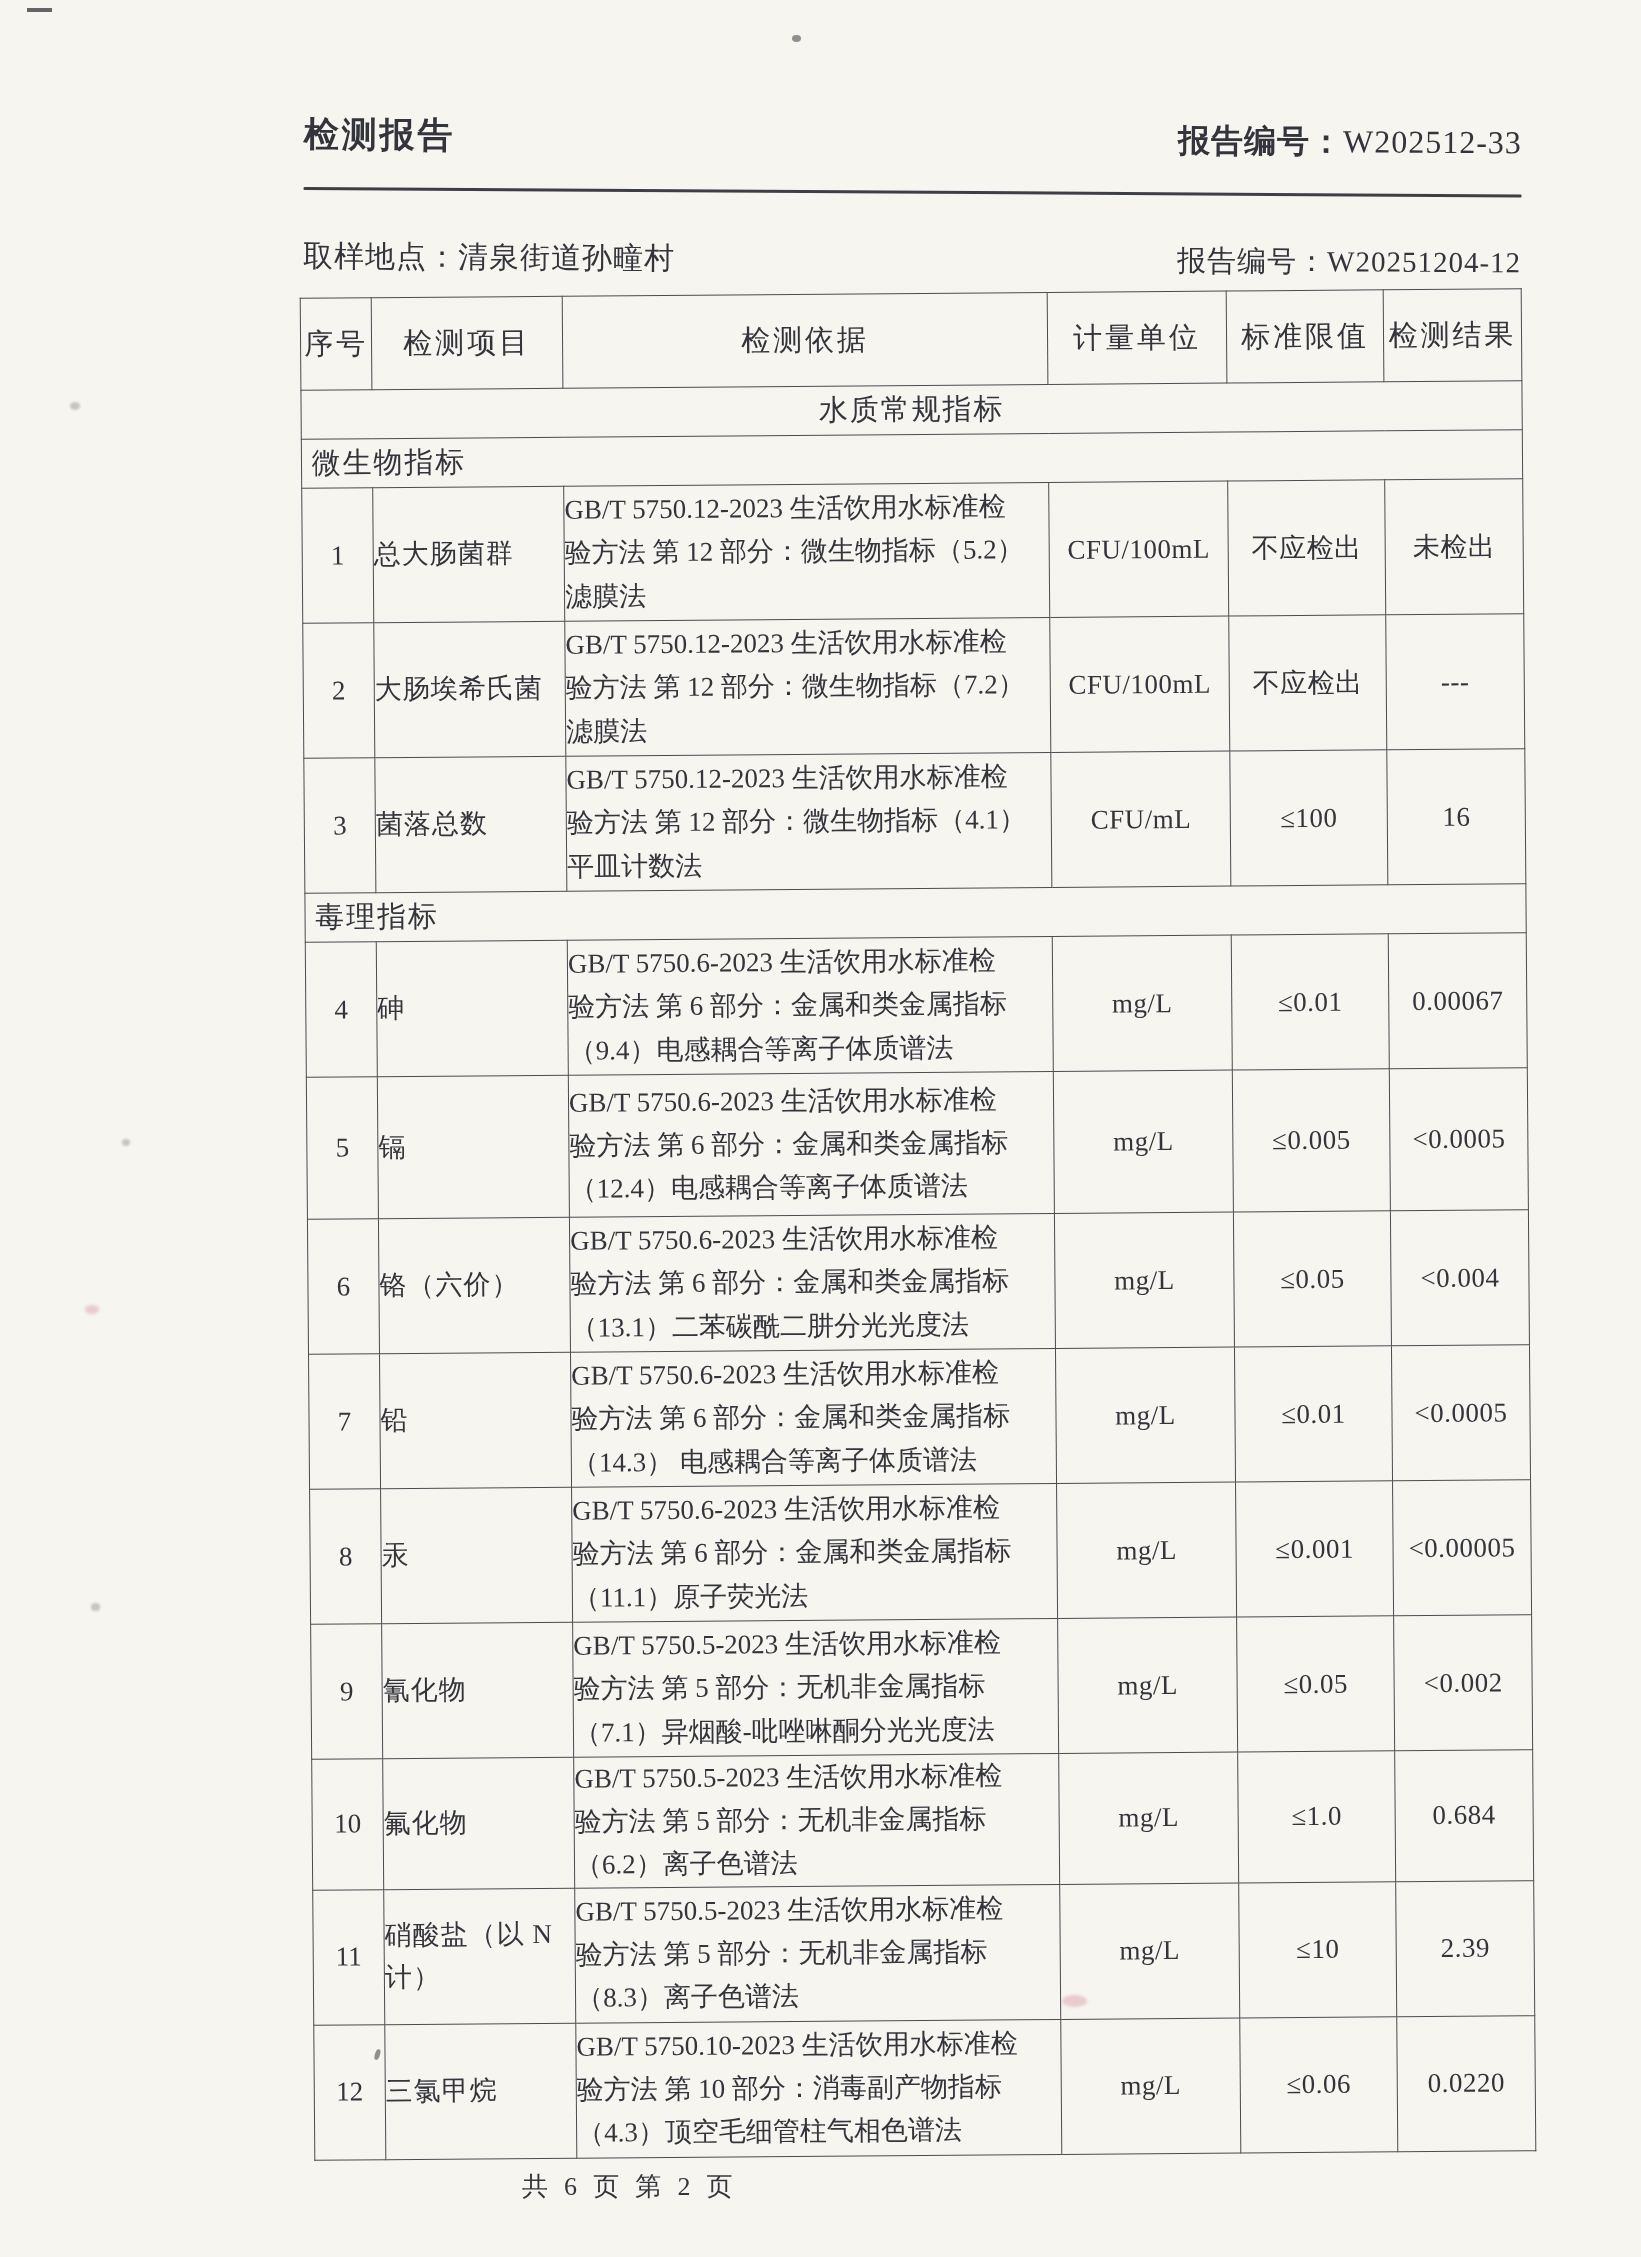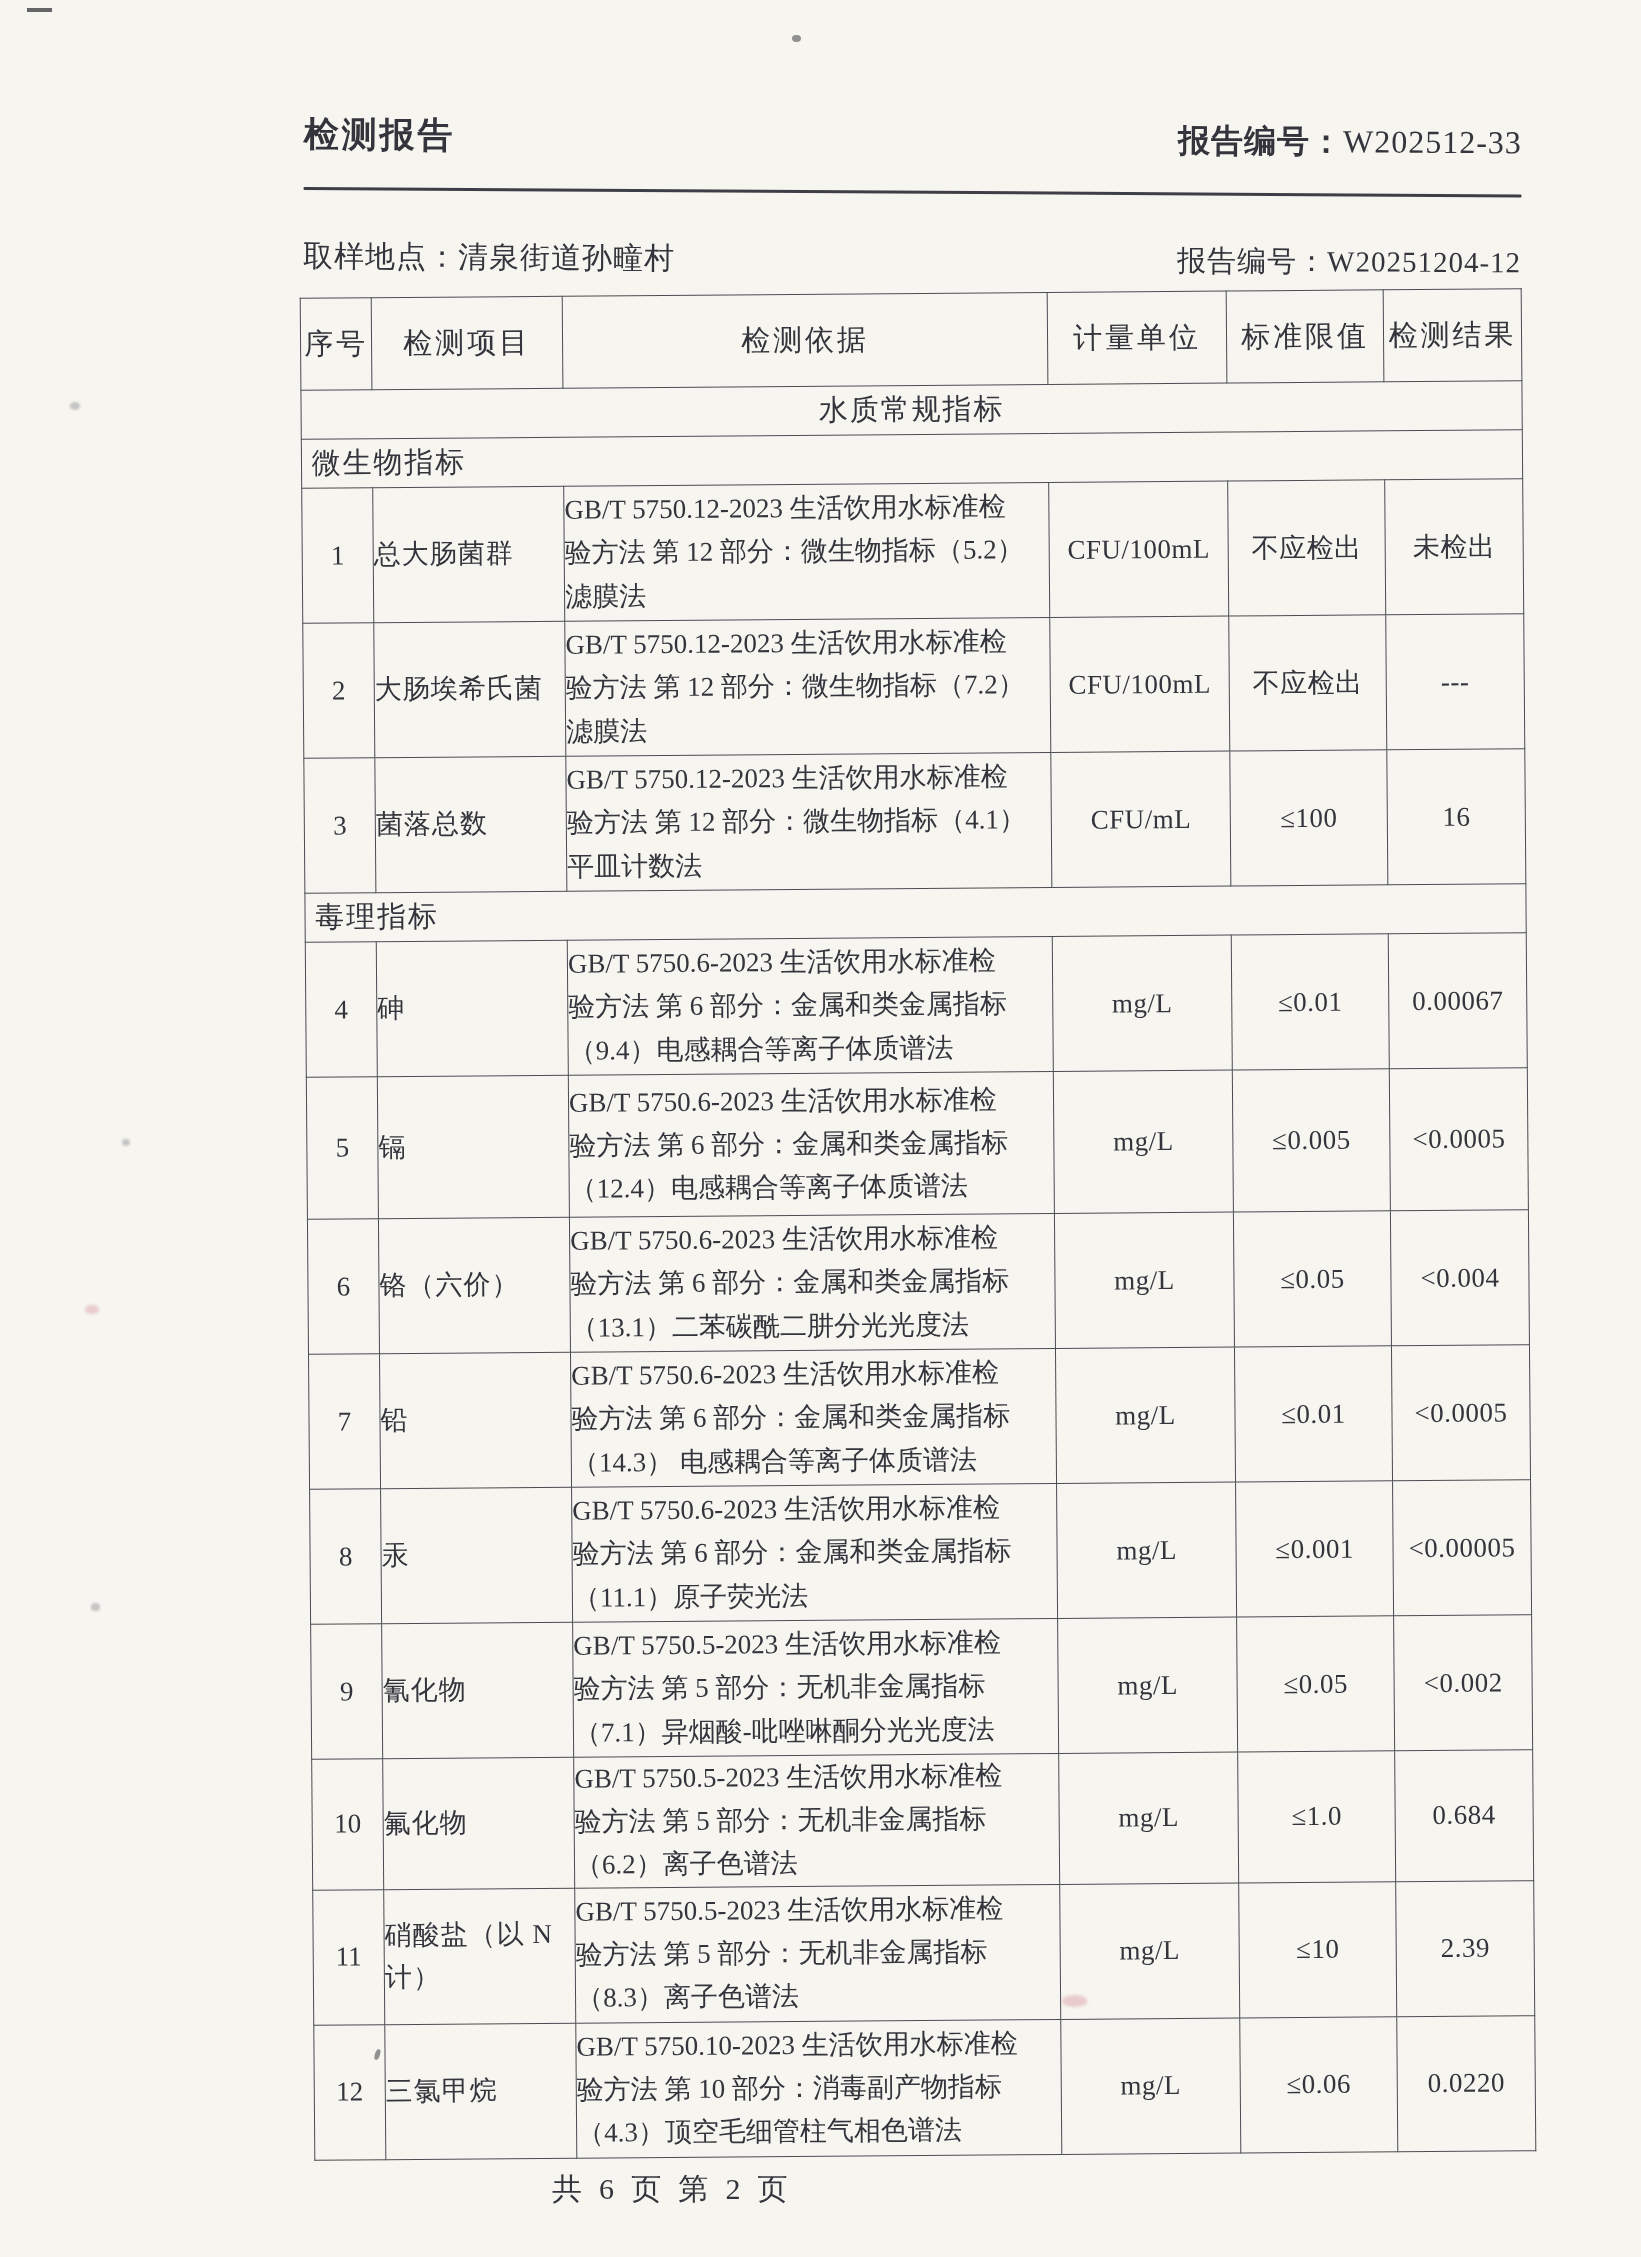--- a/index.html
+++ b/index.html
@@ -33,21 +33,21 @@
   th{font-weight:normal;font-size:29px;letter-spacing:2.9px;height:91px;text-align:center;}
   tr.section-row td{height:48px;text-align:center;font-size:29px;letter-spacing:1.9px;}
   tr.group-row td{height:48px;text-align:left;padding-left:9.7px;font-size:29px;letter-spacing:1.9px;}
   tr.data{height:135px;}
   tr.data.short{height:126px;}
   .c-no{text-align:center;font-size:27px;}
   .c-item{text-align:left;padding:5.8px 9.7px;font-size:27px;letter-spacing:1px;white-space:pre-line;line-height:1.55;}
   .c-basis{text-align:left;padding:3.9px 7.7px;font-size:27px;line-height:1.6;white-space:pre-line;}
   .c-unit,.c-limit,.c-result{text-align:center;font-size:27px;letter-spacing:0.5px;}
   
-  .page-footer{position:absolute;left:552px;top:2169px;font-size:30px;letter-spacing:4.8px;}
+  .page-footer{position:absolute;left:522px;top:2169px;font-size:26px;letter-spacing:4.8px;}
   
   .speck{position:absolute;border-radius:50%;}
   .speck.dark{background:rgba(60,60,66,.55);}
   .speck.soft{background:rgba(110,110,118,.35);filter:blur(1px);}
   .speck.pink{background:rgba(214,140,150,.4);filter:blur(1.4px);}
   .dash{position:absolute;background:rgba(40,40,46,.7);}
 </style>
 </head>
 <body>
 

